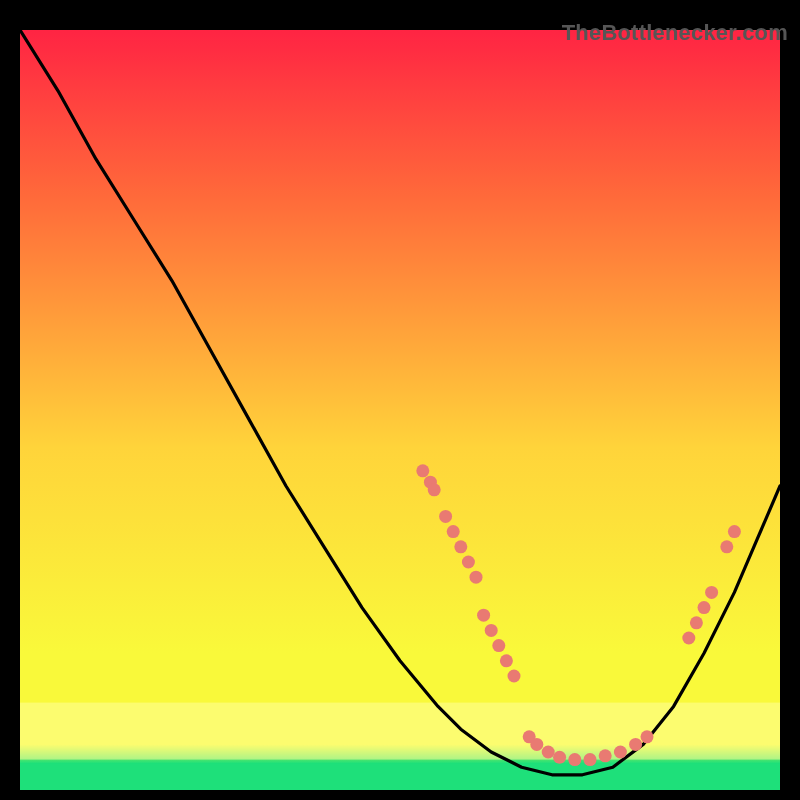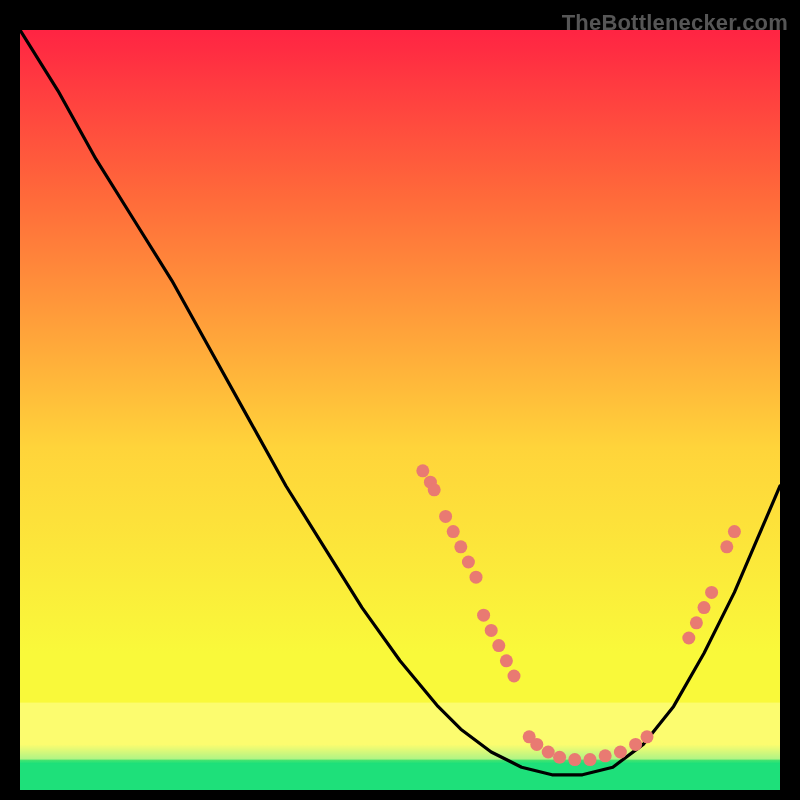--- a/index.html
+++ b/index.html
@@ -5,21 +5,21 @@
   * { margin: 0; padding: 0; box-sizing: border-box; }
   html, body { width: 800px; height: 800px; background: #000; overflow: hidden; }
   .frame {
     position: relative;
     width: 800px;
     height: 800px;
     background: #000;
   }
   .attribution {
     position: absolute;
-    top: 10px;
+    top: 20px;
     right: 12px;
     font-family: Arial, Helvetica, sans-serif;
     font-size: 22px;
     font-weight: bold;
     color: #565656;
     letter-spacing: 0.2px;
     z-index: 5;
   }
   .plot {
     position: absolute;

